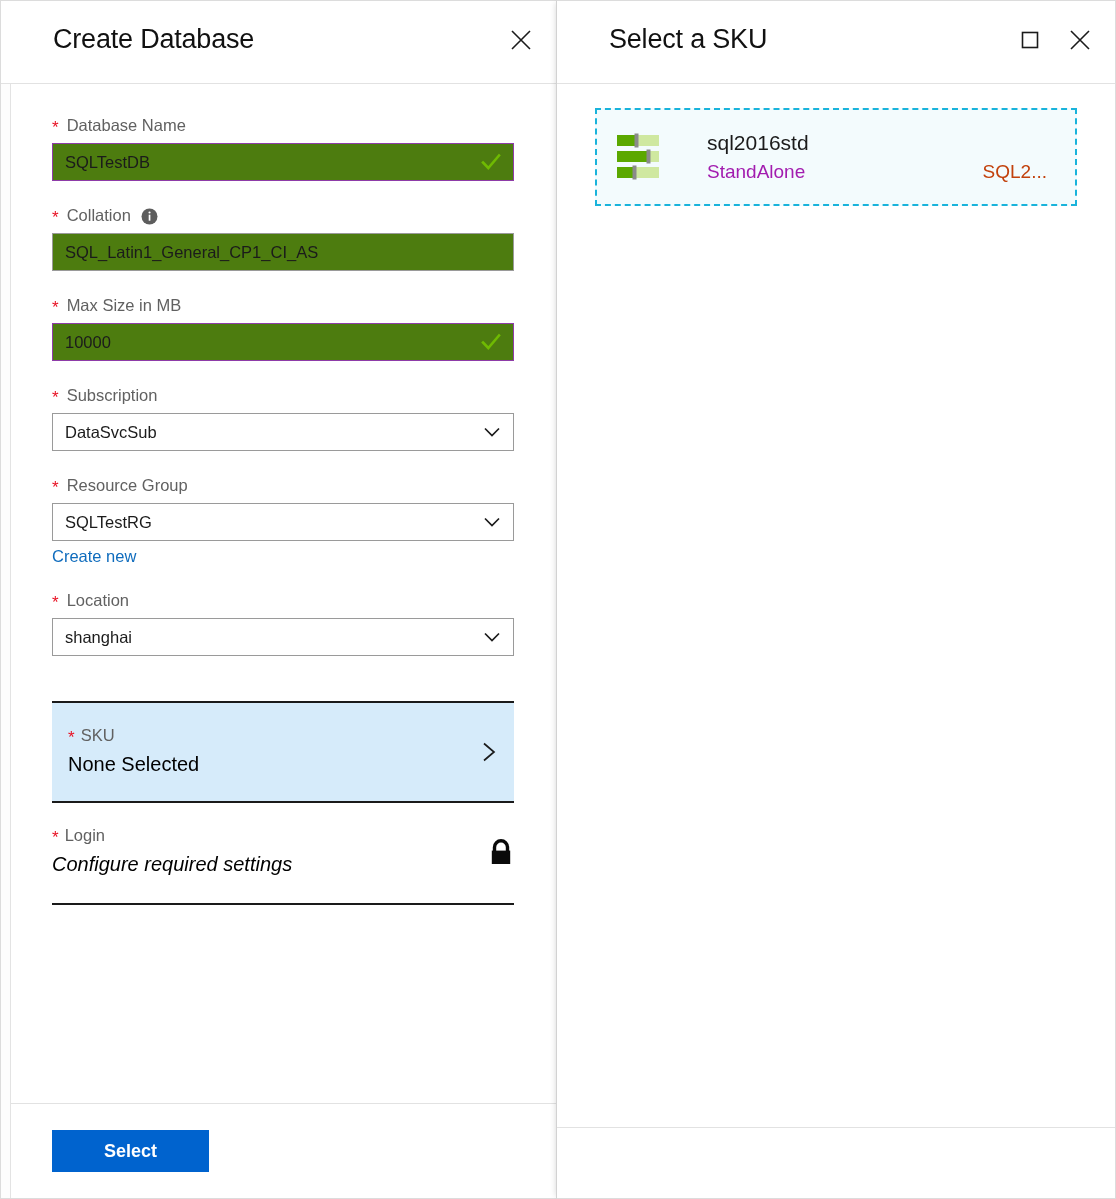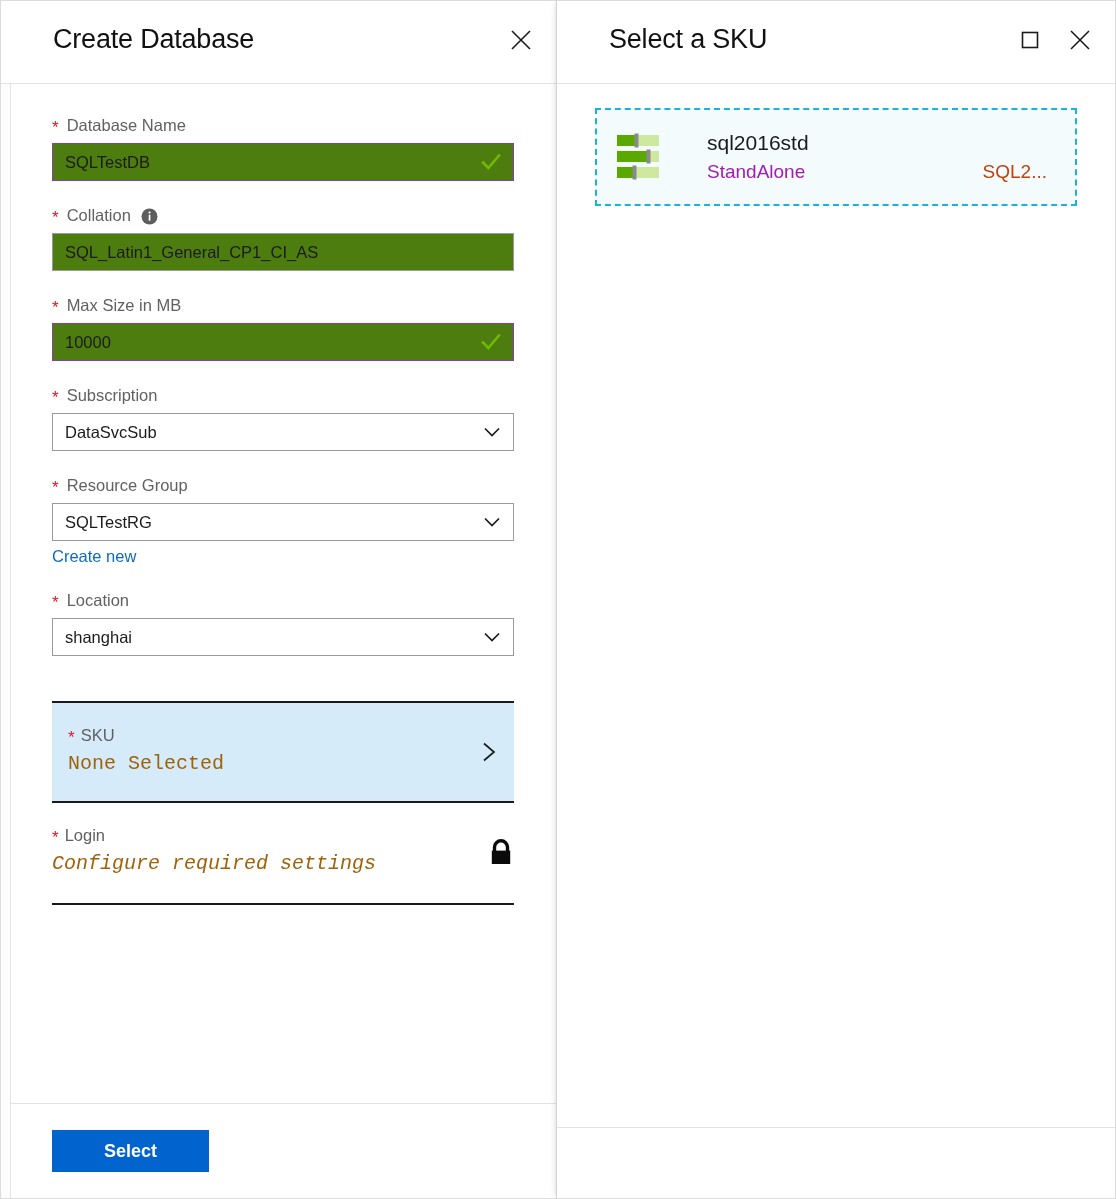--- a/index.html
+++ b/index.html
@@ -173,24 +173,23 @@
   }
   .selector-label {
     font-size: 16.5px;
     color: #616161;
     line-height: 20px;
     display: flex;
     align-items: center;
   }
   .selector-value {
     font-size: 20px;
-    color: #a16207;
+    color: #000000;
     line-height: 28px;
     margin-top: 5px;
-    font-family: Liberation Mono, monospace;
   }
   .selector-value.italic {
     font-style: italic;
   }
   .selector-affordance {
     position: absolute;
     right: 14px;
     top: 50%;
     transform: translateY(-50%);
     display: flex;

